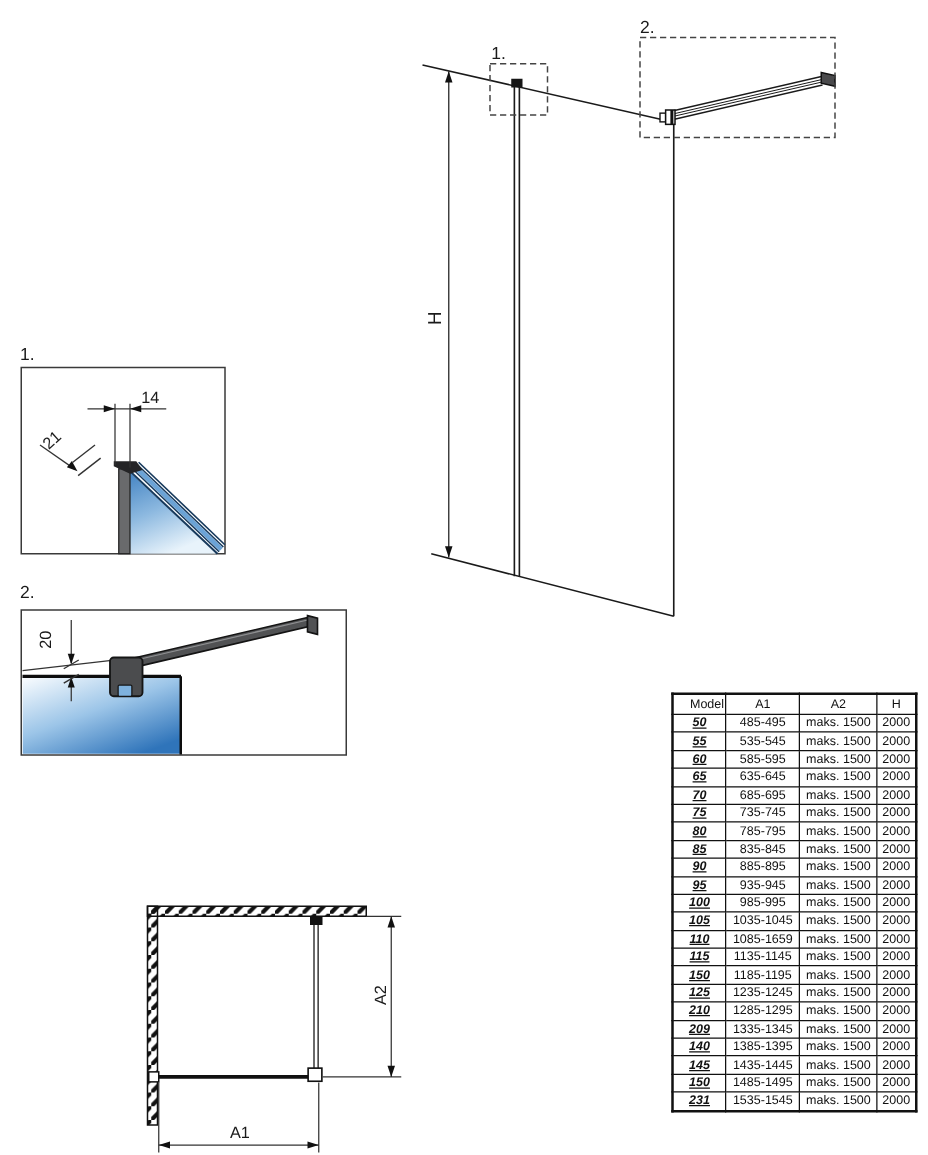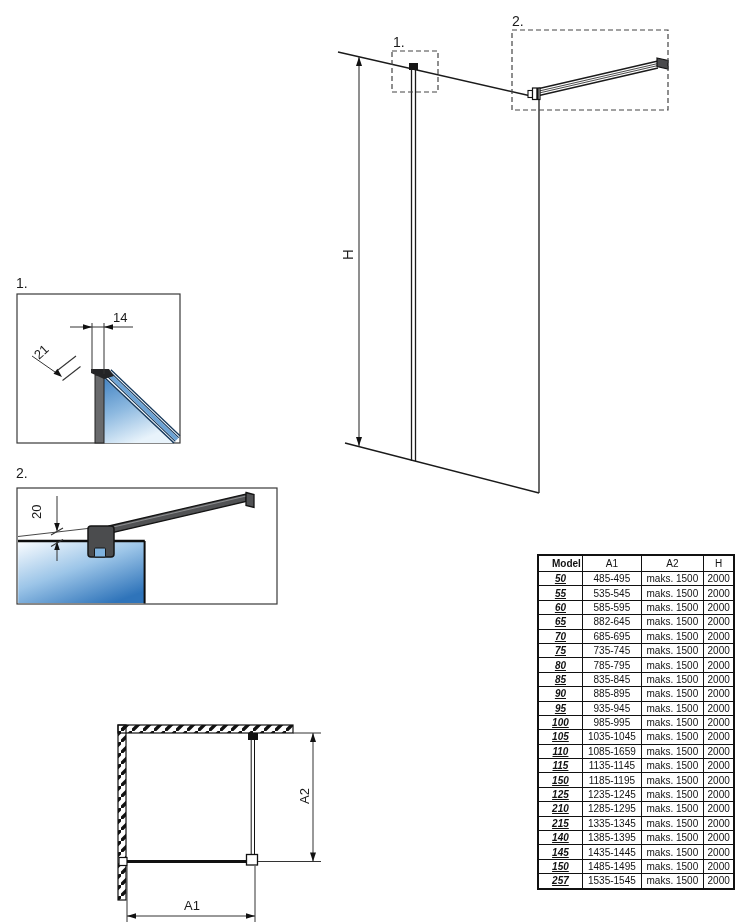--- a/index.html
+++ b/index.html
@@ -12,21 +12,21 @@
   .spec-table{
     position:absolute;left:537px;top:554px;
     border-collapse:collapse;border:2px solid #111;
     font-size:10px;line-height:11px;table-layout:fixed;
   }
   .spec-table th,.spec-table td{
     border:1px solid #111;text-align:center;vertical-align:middle;
     padding:0 1px;white-space:nowrap;
   }
   .spec-table th{height:15px;font-weight:normal;}
-  .spec-table th.model{font-weight:bold;padding-left:13px;}
+  .spec-table th.model{font-weight:normal;padding-left:13px;}
   .spec-table td{height:13.4px;}
   .spec-table td.model{font-weight:bold;font-style:italic;text-decoration:underline;}
   .col-model{width:38px;}
   .col-a1{width:59px;}
   .col-a2{width:62px;}
   .col-h{width:31px;}
 </style>
 </head>
 <body>
 
@@ -220,21 +220,21 @@
           <td>2000</td>
         </tr>
         <tr>
           <td class="model">60</td>
           <td>585-595</td>
           <td>maks. 1500</td>
           <td>2000</td>
         </tr>
         <tr>
           <td class="model">65</td>
-          <td>882-645</td>
+          <td>635-645</td>
           <td>maks. 1500</td>
           <td>2000</td>
         </tr>
         <tr>
           <td class="model">70</td>
           <td>685-695</td>
           <td>maks. 1500</td>
           <td>2000</td>
         </tr>
         <tr>
@@ -303,21 +303,21 @@
           <td>maks. 1500</td>
           <td>2000</td>
         </tr>
         <tr>
           <td class="model">210</td>
           <td>1285-1295</td>
           <td>maks. 1500</td>
           <td>2000</td>
         </tr>
         <tr>
-          <td class="model">215</td>
+          <td class="model">209</td>
           <td>1335-1345</td>
           <td>maks. 1500</td>
           <td>2000</td>
         </tr>
         <tr>
           <td class="model">140</td>
           <td>1385-1395</td>
           <td>maks. 1500</td>
           <td>2000</td>
         </tr>
@@ -327,21 +327,21 @@
           <td>maks. 1500</td>
           <td>2000</td>
         </tr>
         <tr>
           <td class="model">150</td>
           <td>1485-1495</td>
           <td>maks. 1500</td>
           <td>2000</td>
         </tr>
         <tr>
-          <td class="model">257</td>
+          <td class="model">231</td>
           <td>1535-1545</td>
           <td>maks. 1500</td>
           <td>2000</td>
         </tr>
       </tbody>
   </table>
 
 </div>
 
 </body></html>

